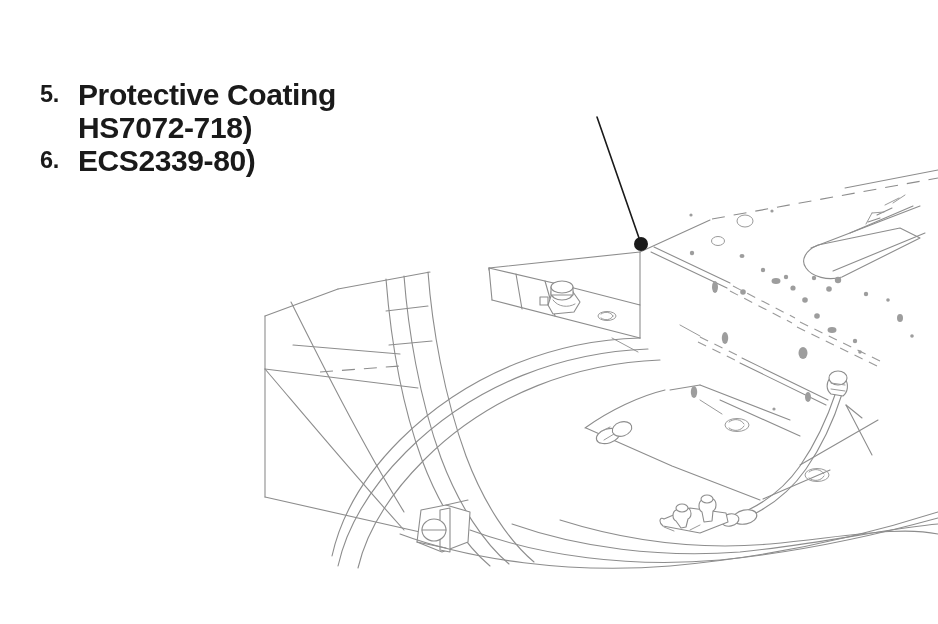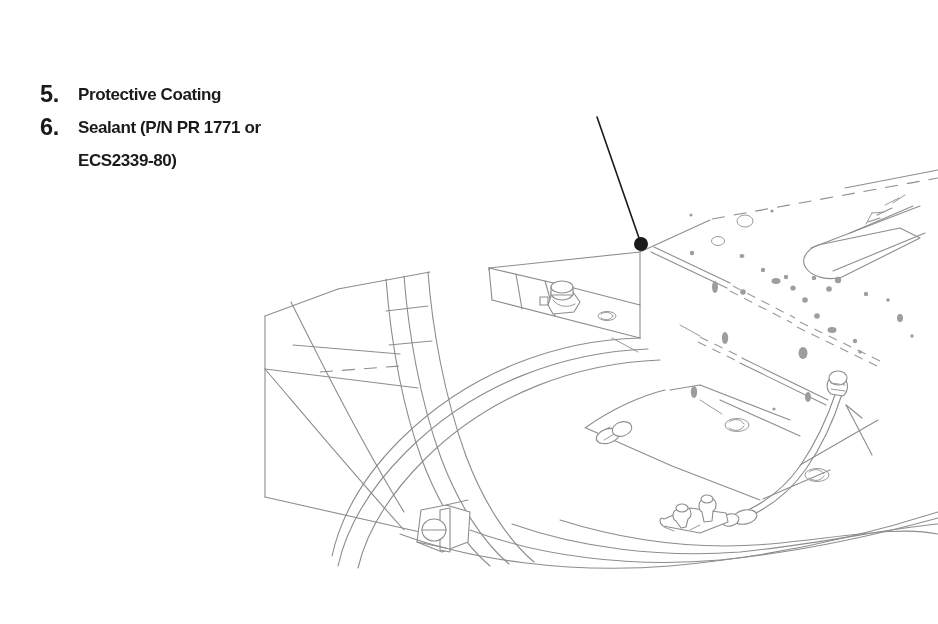--- a/index.html
+++ b/index.html
@@ -38,21 +38,21 @@
     font-weight: bold;
     line-height: 33px;
     color: #1a1a1a;
     letter-spacing: -0.2px;
     white-space: pre;
   }
   .callout-lines {
     flex: 1 1 auto;
   }
   .callout-line {
-    font-size: 17px;
+    font-size: 30px;
     font-weight: bold;
     line-height: 33px;
     color: #1a1a1a;
     letter-spacing: -0.4px;
     white-space: pre;
   }
 
   
   #drawing-layer {
     position: absolute;
@@ -339,24 +339,24 @@
 
 </svg>
 </div>
 
 <div id="callout-list">
 
   <div class="callout-item">
     <div class="callout-num">5.</div>
     <div class="callout-lines">
       <div class="callout-line">Protective Coating</div>
+      <div class="callout-line">HS7072-718)</div>
     </div>
   </div>
 
   <div class="callout-item">
     <div class="callout-num">6.</div>
     <div class="callout-lines">
-      <div class="callout-line">Sealant (P/N PR 1771 or</div>
       <div class="callout-line">ECS2339-80)</div>
     </div>
   </div>
 
 </div>
 
 </body></html>

